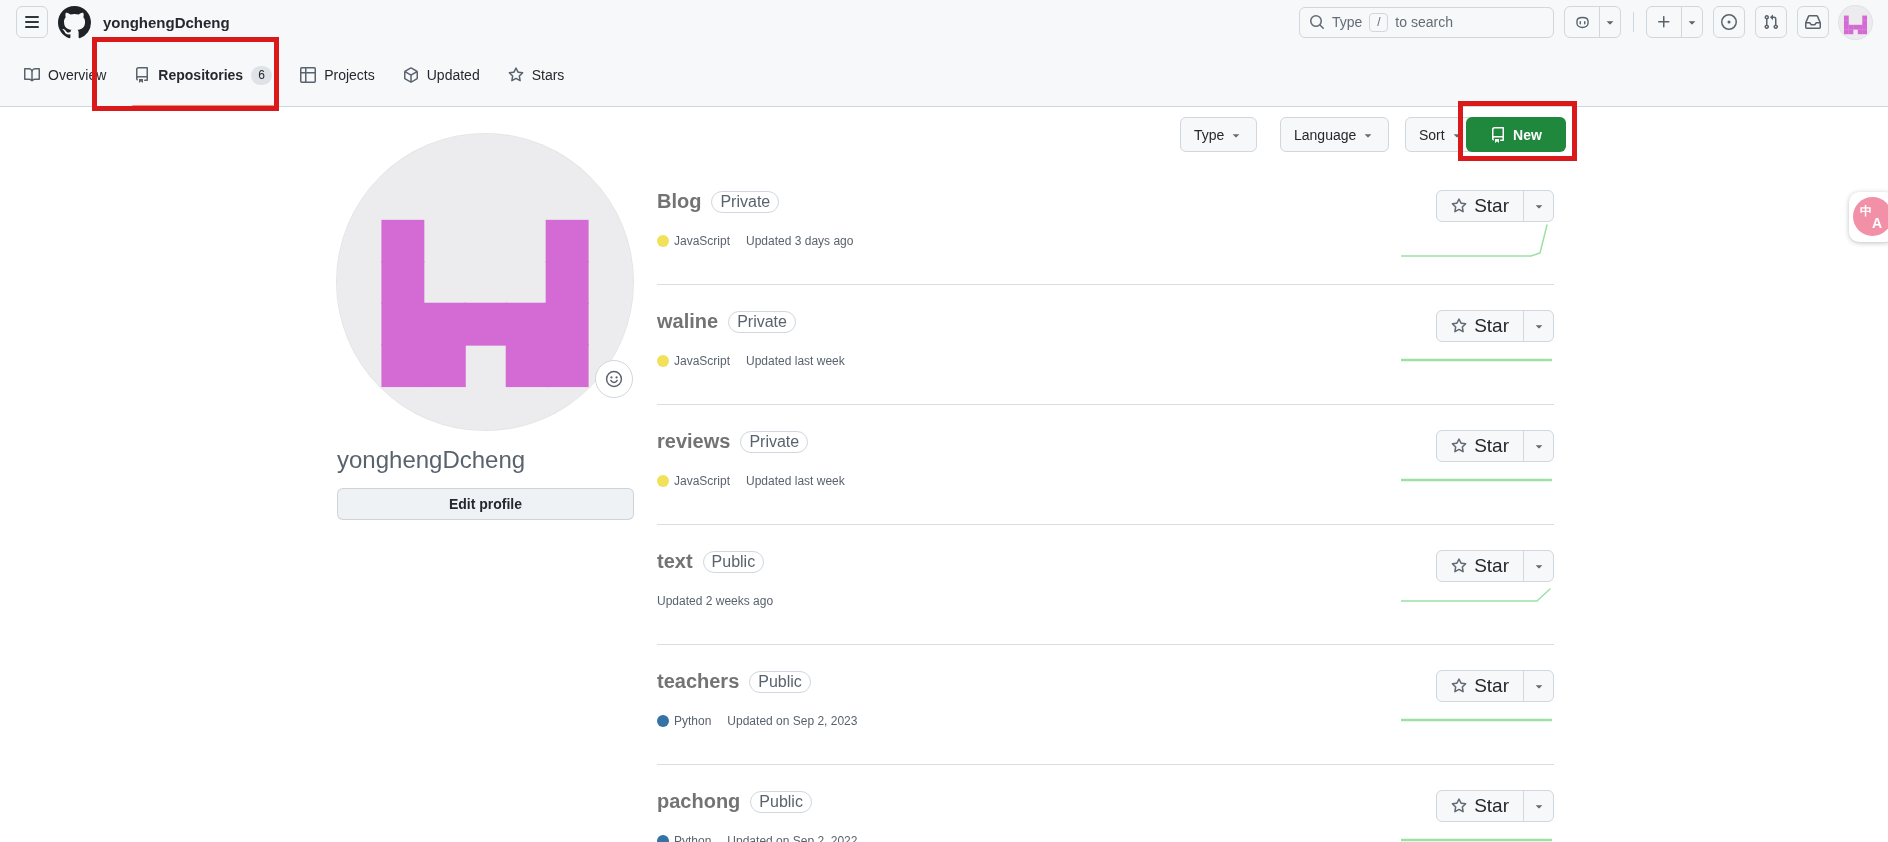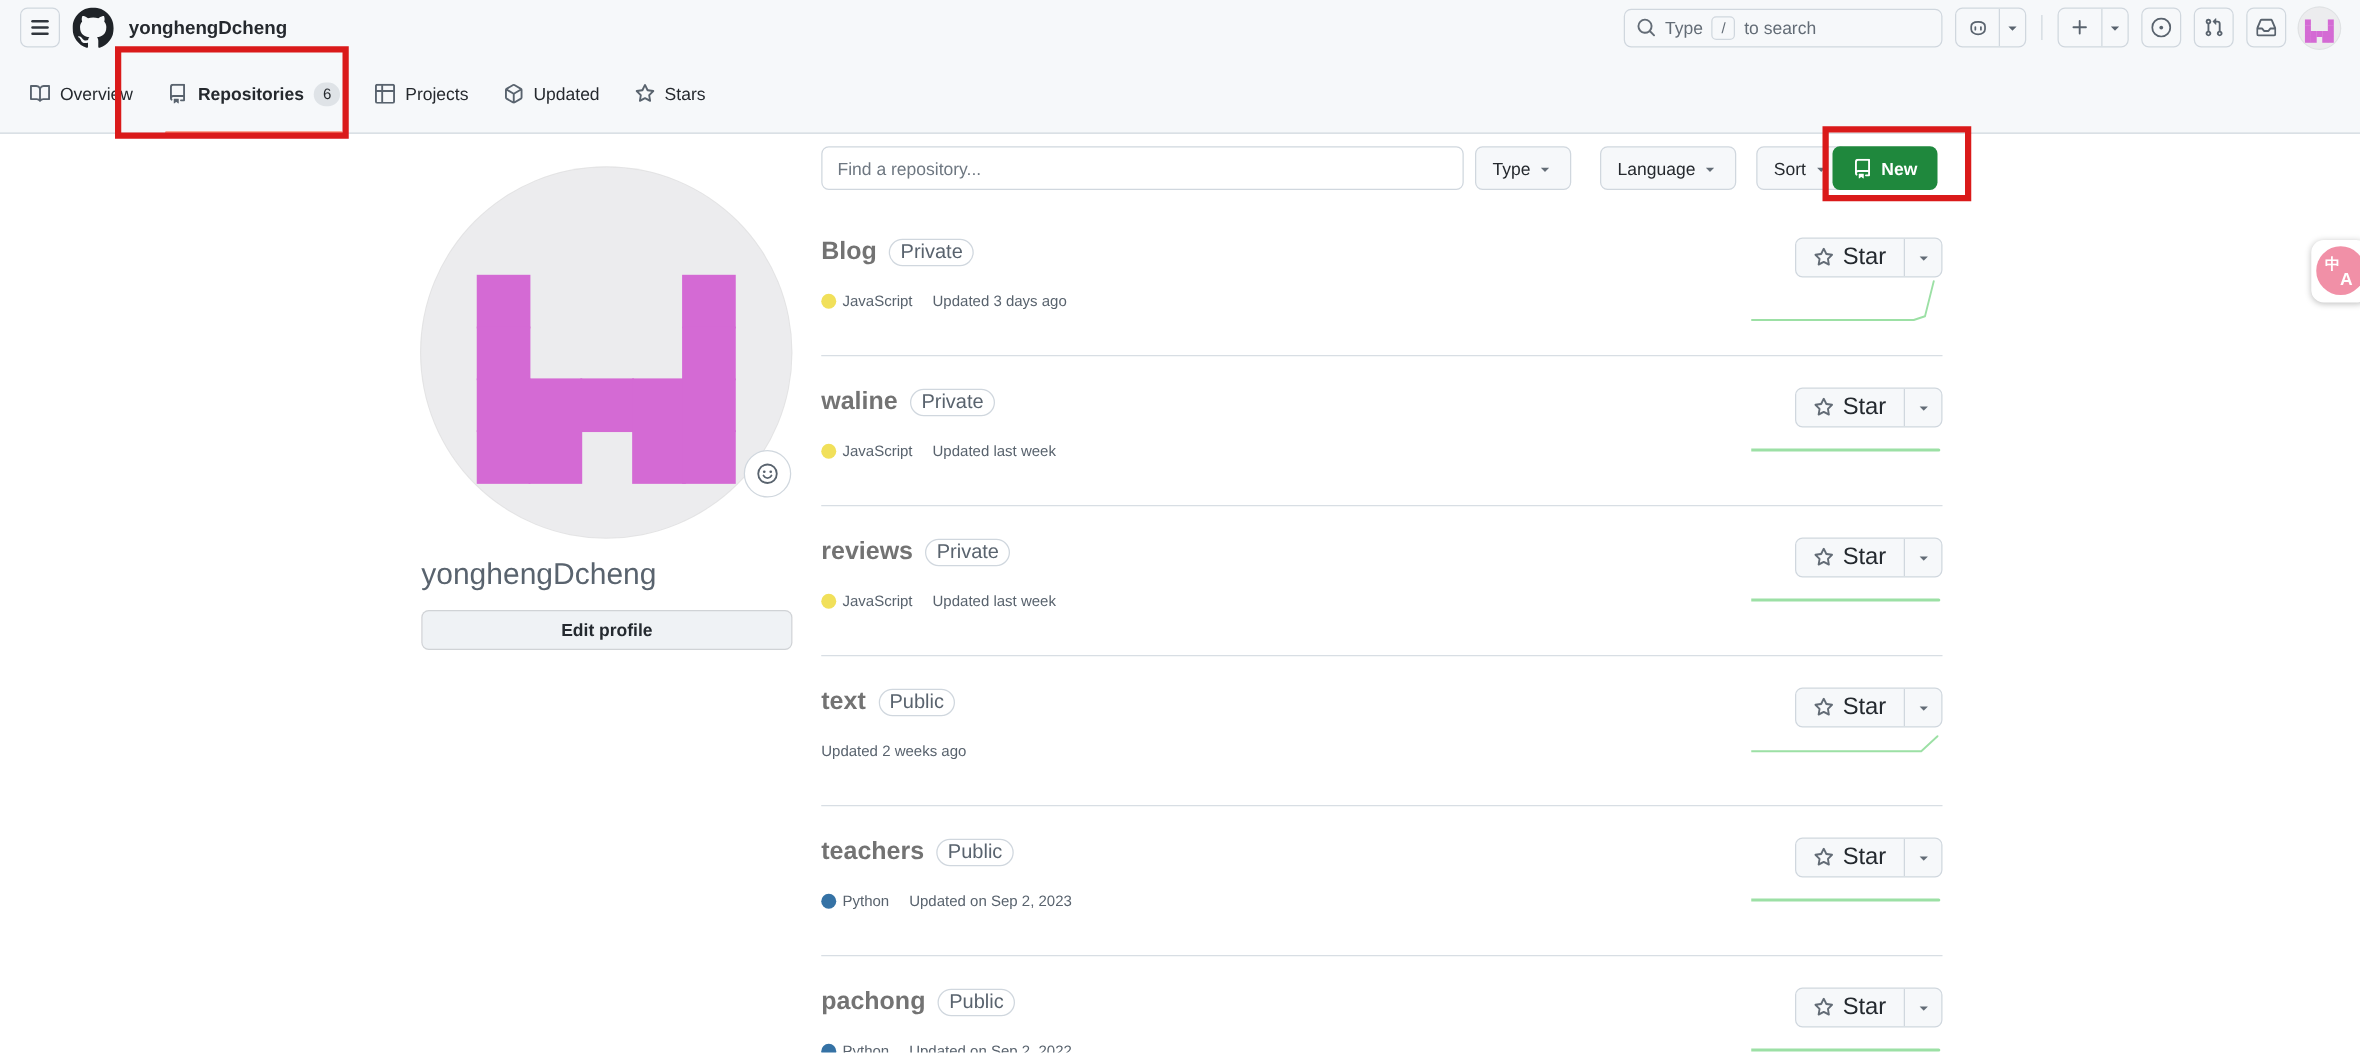--- a/index.html
+++ b/index.html
@@ -67,21 +67,21 @@
   .repo-toolbar { position:relative; height:35px; }
   .find-input { position:absolute; left:0; top:0; width:514px; height:35px; border:1px solid #d0d7de;
                 border-radius:6px; padding:0 12px; font-size:14px; font-family:inherit; color:#1f2328;
                 background:#fff; outline:none; }
   .find-input::placeholder { color:#6e7781; }
   .filter-btn { position:absolute; top:0; height:35px; border:1px solid #d0d7de; border-radius:6px;
                 background:#f6f8fa; display:flex; align-items:center; gap:5px; padding:0 13px;
                 font-size:14px; font-weight:500; color:#25292e; cursor:pointer; font-family:inherit; }
   .filter-btn svg { color:#636c76; }
   .btn-type { left:523px; } .btn-language { left:623px; } .btn-sort { left:737px;margin-left:11px; }
-  .new-btn { position:absolute; left:809px; top:0; height:35px; width:84px; border:none; border-radius:6px;
+  .new-btn { position:absolute; left:809px; top:0; height:35px; width:100px; border:none; border-radius:6px;
              background:#1f883d; color:#fff; display:flex; align-items:center; justify-content:center;
              gap:7px; font-size:14px; font-weight:700; cursor:pointer; font-family:inherit; }
 
   .repo-rows { margin-top:13px; }
   .repo-row { position:relative; height:120px; border-bottom:1px solid #d8dee4; }
   .repo-title-line { position:absolute; left:0; top:25px; display:flex; align-items:center; gap:10px; }
   .repo-name { font-size:20px; font-weight:700; color:#737373; text-decoration:none; cursor:pointer; }
   .visibility-badge { border:1px solid #d0d7de; border-radius:2em; padding:1px 8px; font-size:16px;
                       font-weight:500; color:#59636e; line-height:18px; }
   .repo-meta { position:absolute; left:0; top:69px; display:flex; align-items:center; gap:16px;
@@ -263,21 +263,20 @@
           <path d="M5.2 9.3c.6 1.1 1.7 1.8 2.8 1.8s2.2-.7 2.8-1.8" fill="none" stroke="currentColor" stroke-width="1.3" stroke-linecap="round"></path>
         </svg>
       </button>
     </div>
     <div class="profile-name">yonghengDcheng</div>
     <button class="edit-profile-btn">Edit profile</button>
   </aside>
 
   <section class="repos-col">
     <div class="repo-toolbar">
-      <input class="find-input" type="text" placeholder="Find a repository..." style="">
       <button class="filter-btn btn-type">
         <span>Type</span>
         <svg width="14" height="14" viewBox="0 0 16 16" fill="currentColor">
             <use href="#p-caret"></use>
           </svg>
       </button>
       <button class="filter-btn btn-language">
         <span>Language</span>
         <svg width="14" height="14" viewBox="0 0 16 16" fill="currentColor">
             <use href="#p-caret"></use>

